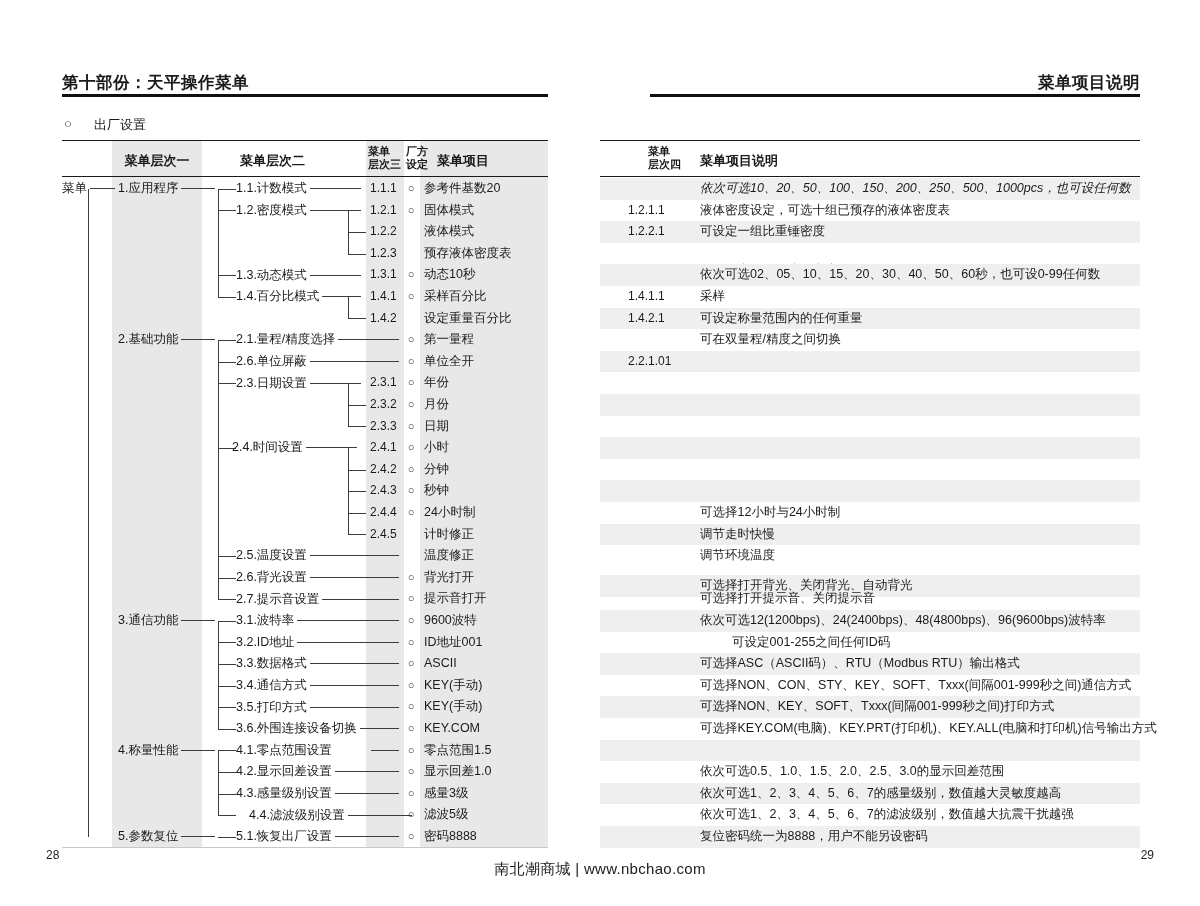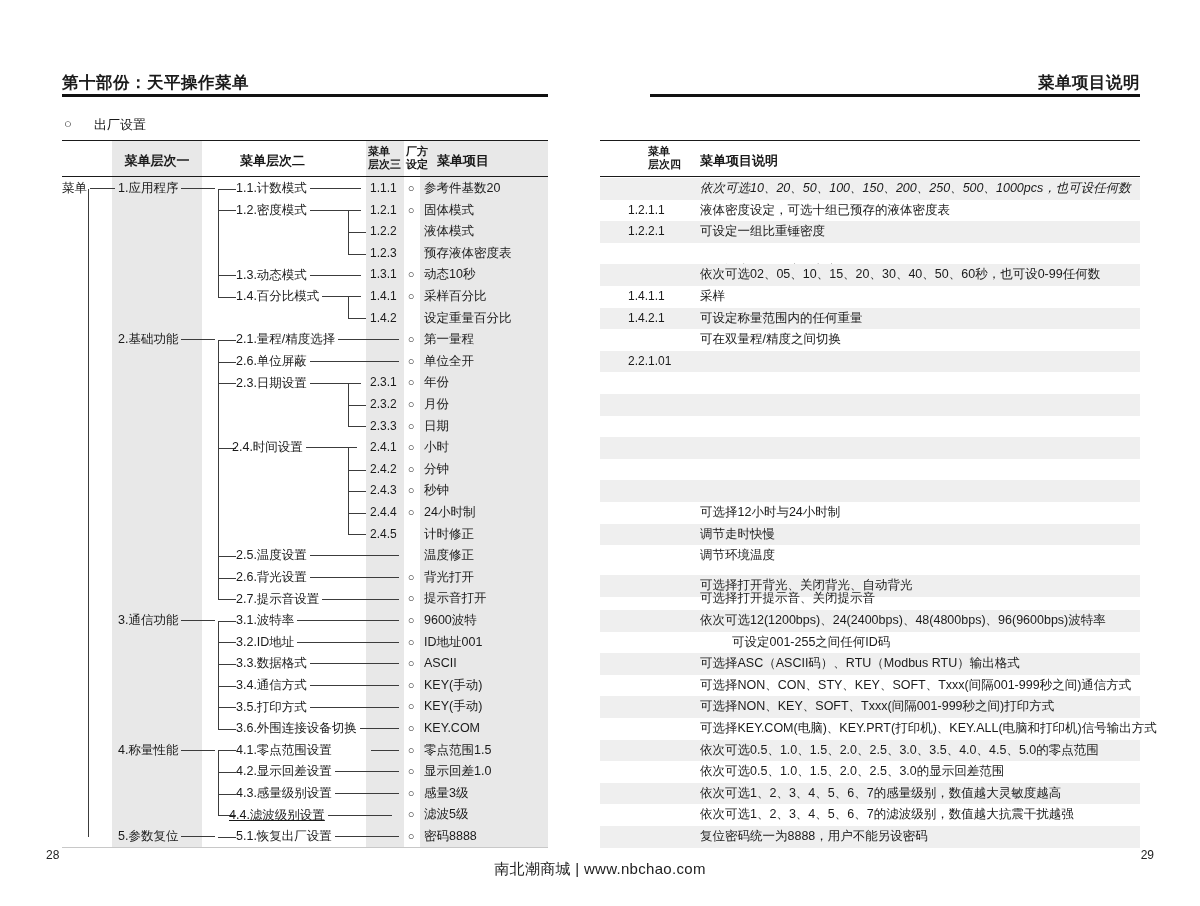--- a/index.html
+++ b/index.html
@@ -310,21 +310,21 @@
         <div class="hl" style="left: 218px; width: 18px; background: rgb(60, 60, 60);"></div>
         <div class="cell" style="left: 236px; width: 166px;">
           <span>4.3.感量级别设置</span>
           <div class="dash" style="border-top-color: rgb(60, 60, 60);"></div>
         </div>
         <span class="circ">○</span>
         <span class="item">感量3级</span>
       </div>
       <div class="lrow" style="top: 804.4px;">
         <div class="hl" style="left: 218px; width: 18px; background: rgb(60, 60, 60);"></div>
-        <div class="cell" style="left: 229px; width: 166px; text-decoration: underline;">
+        <div class="cell" style="left: 249px; width: 166px;">
           <span>4.4.滤波级别设置</span>
           <div class="dash" style="border-top-color: rgb(60, 60, 60);"></div>
         </div>
         <span class="circ">○</span>
         <span class="item">滤波5级</span>
       </div>
       <div class="lrow" style="top: 826px;">
         <div class="cell" style="left: 118px; width: 100px;">
           <span>5.参数复位</span>
           <div class="dash" style="border-top-color: rgb(60, 60, 60);"></div>
@@ -438,21 +438,20 @@
       </div>
       <div class="lrow" style="top: 696.4px;">
         <div class="stripe" style="background: rgb(239, 239, 239);"></div>
         <span class="desc">可选择NON、KEY、SOFT、Txxx(间隔001-999秒之间)打印方式</span>
       </div>
       <div class="lrow" style="top: 718px;">
         <span class="desc">可选择KEY.COM(电脑)、KEY.PRT(打印机)、KEY.ALL(电脑和打印机)信号输出方式</span>
       </div>
       <div class="lrow" style="top: 739.6px;">
         <div class="stripe" style="background: rgb(239, 239, 239);"></div>
-        <span class="desc">依次可选0.5、1.0、1.5、2.0、2.5、3.0、3.5、4.0、4.5、5.0的零点范围</span>
       </div>
       <div class="lrow" style="top: 761.2px;">
         <span class="desc">依次可选0.5、1.0、1.5、2.0、2.5、3.0的显示回差范围</span>
       </div>
       <div class="lrow" style="top: 782.8px;">
         <div class="stripe" style="background: rgb(239, 239, 239);"></div>
         <span class="desc">依次可选1、2、3、4、5、6、7的感量级别，数值越大灵敏度越高</span>
       </div>
       <div class="lrow" style="top: 804.4px;">
         <span class="desc">依次可选1、2、3、4、5、6、7的滤波级别，数值越大抗震干扰越强</span>

